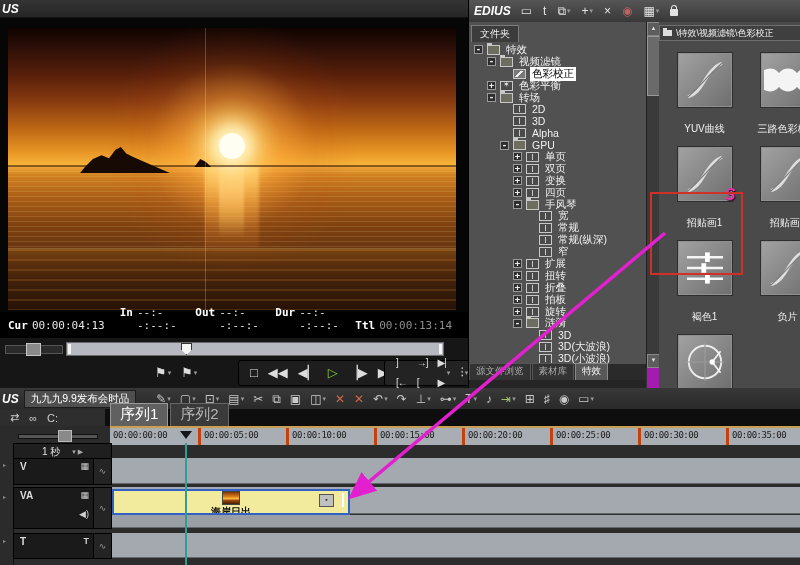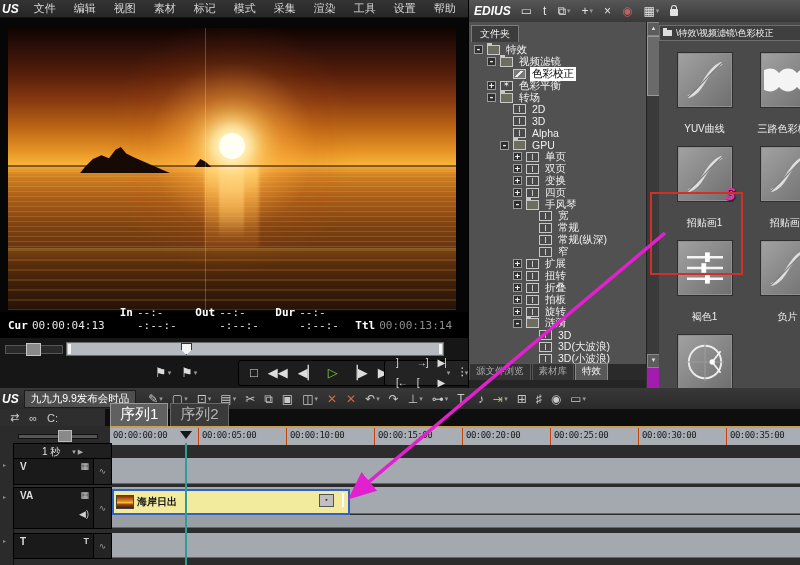--- a/index.html
+++ b/index.html
@@ -130,39 +130,39 @@
   .ic-wheel .art-wheel{display:block;}
   .s-badge{position:absolute;right:-4px;bottom:-3px;font-size:16px;font-weight:bold;font-style:italic;
      text-shadow:1px 1px 1px rgba(40,0,30,.85);}
   .thumb-label{margin-top:14px;font-size:10px;color:#f0f0f0;white-space:nowrap;}
 
   
   #tl{left:0;top:388px;width:800px;height:177px;background:#2c2c2c;}
   #tl-toolbar{position:absolute;left:0;top:0;width:800px;height:21px;background:linear-gradient(#383838,#2a2a2a);
      border-bottom:1px solid #000;display:flex;align-items:center;}
   #tl-toolbar .logo{font-weight:bold;font-style:italic;font-size:12px;color:#fff;padding:0 5px 0 2px;}
-  .title-box{background:#4f4f4f;border:1px solid #1c1c1c;color:#fff;font-size:10.5px;padding:1px 6px;margin-right:12px;white-space:nowrap;}
+  .title-box{background:#4f4f4f;border:1px solid #1c1c1c;color:#fff;font-size:10.5px;padding:1px 6px;margin-right:20px;white-space:nowrap;}
   .tool-ic{display:flex;align-items:center;color:#c9c9c9;font-size:12px;margin-right:9px;}
 
   #tl-tabrow{position:absolute;left:0;top:21px;width:800px;height:17px;background:#0e0e0e;}
   #modeblock{position:absolute;left:0;top:0;width:105px;height:17px;background:#2e2e2e;display:flex;align-items:center;
      color:#ccc;font-size:11px;}
   #modeblock .mico{margin-left:10px;}
   #seqtabs{position:absolute;left:110px;top:1px;display:flex;align-items:flex-end;height:16px;}
   .seqtab{padding:1px 9px 2px;font-size:15px;margin-right:2px;background:#3a3a3a;color:#b5b5b5;border:1px solid #666;border-bottom:none;}
   .seqtab.active{background:#606060;color:#fff;border-color:#999;}
 
   #ruler-left{position:absolute;left:0;top:38px;width:110px;height:17px;background:#2b2b2b;border-bottom:1px solid #000;}
   #ruler-left .ztrack{position:absolute;left:18px;top:8px;width:78px;height:3px;background:#555;border:1px solid #111;}
   #ruler-left .zthumb{position:absolute;left:58px;top:4px;width:12px;height:10px;background:#8a8a8a;border:1px solid #bbb;}
   #ruler{position:absolute;left:110px;top:38px;width:690px;height:17px;background:#a9adb4;border-top:2px solid #c9a053;overflow:hidden;}
   #ticks{display:flex;height:100%;}
   .tick{flex:none;width:88px;font-size:9px;color:#1c1c1c;padding:2px 0 0 3px;box-sizing:border-box;
         font-family:"DejaVu Sans Mono",monospace;letter-spacing:-0.5px;}
-  .tick + .tick{border-left:1px solid #c2410c;}
+  .tick + .tick{border-left:3px solid #c2410c;}
   #ph-tri{position:absolute;left:70px;top:3px;width:0;height:0;border:6px solid transparent;border-top:8px solid #14161a;}
 
   #scale-cell{position:absolute;left:13px;top:55px;width:97px;height:15px;background:#1f1f1f;border:1px solid #000;
      color:#e0e0e0;font-size:10px;display:flex;align-items:center;justify-content:center;gap:12px;}
   #scale-cell .sc-ar{font-size:7px;color:#aaa;}
   #lstrip{position:absolute;left:0;top:55px;width:13px;height:122px;background:#2b2b2b;border-right:1px solid #111;}
   #lstrip .m{position:absolute;left:3px;color:#888;font-size:6px;}
 
   .lane{position:absolute;left:110px;width:690px;background:#a4a8af;border-bottom:1px solid #63666b;}
   #lane-v{top:70px;height:25px;}
@@ -198,33 +198,20 @@
   #redbox{left:650px;top:192px;width:93px;height:83px;border:2px solid #d03028;z-index:40;pointer-events:none;background:transparent;}
   #arrow-svg{position:absolute;left:0;top:0;width:800px;height:565px;z-index:50;pointer-events:none;}
 </style>
 </head>
 <body>
 
 <div id="app">
 
   <div id="menubar" class="abs">
     <span class="logo">US</span>
-    <div style="display:flex">
-      <span class="menu-item">文件</span>
-        <span class="menu-item">编辑</span>
-        <span class="menu-item">视图</span>
-        <span class="menu-item">素材</span>
-        <span class="menu-item">标记</span>
-        <span class="menu-item">模式</span>
-        <span class="menu-item">采集</span>
-        <span class="menu-item">渲染</span>
-        <span class="menu-item">工具</span>
-        <span class="menu-item">设置</span>
-        <span class="menu-item">帮助</span>
-    </div>
     <span class="spacer"></span>
     <span class="plr">PLR</span>
     <span class="rec" style="background-color: rgb(29, 73, 214);">REC</span>
     <span class="winbtn">_</span>
     <span class="winbtn">✕</span>
   </div>
 
   <div id="preview" class="abs">
     <div id="video">
       <div class="sky"></div>
@@ -764,21 +751,21 @@
       <span class="hico2">◀)</span>
     </div>
     <div class="hdr" id="hdr-t">
       <span class="tname">T</span>
       <span class="hico" style="font-weight:bold">T</span>
     </div>
     <div class="mutecell" id="mute-v">∿</div>
     <div class="mutecell" id="mute-va">∿</div>
     <div class="mutecell" id="mute-t">∿</div>
 
-    <div id="clip" style="background-color: rgb(242, 235, 158); border-color: rgb(47, 98, 196);">
+    <div id="clip" style="background-color: rgb(242, 235, 158); border-color: rgb(47, 98, 196); flex-direction: column;">
       <span class="cthumb"></span>
       <span class="clabel">海岸日出</span>
       <span class="cbtn">▪</span>
       <span class="cbar"></span>
     </div>
 
     <div id="ph-line"></div>
   </div>
 
   <div id="redbox" class="abs" style="border-color: rgb(208, 48, 40);"></div>

